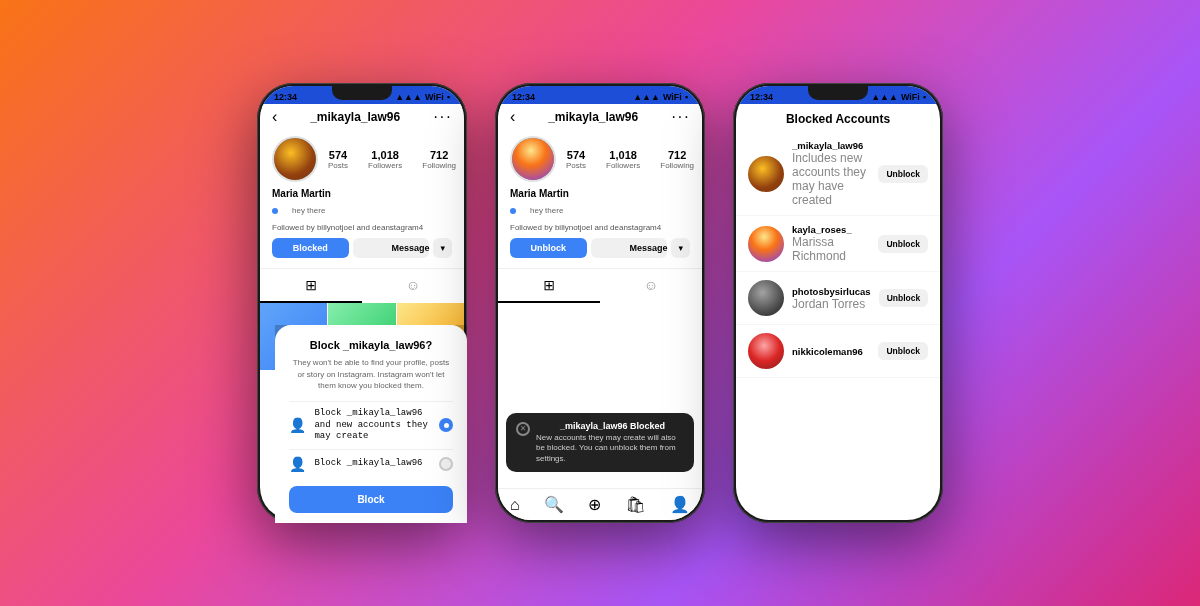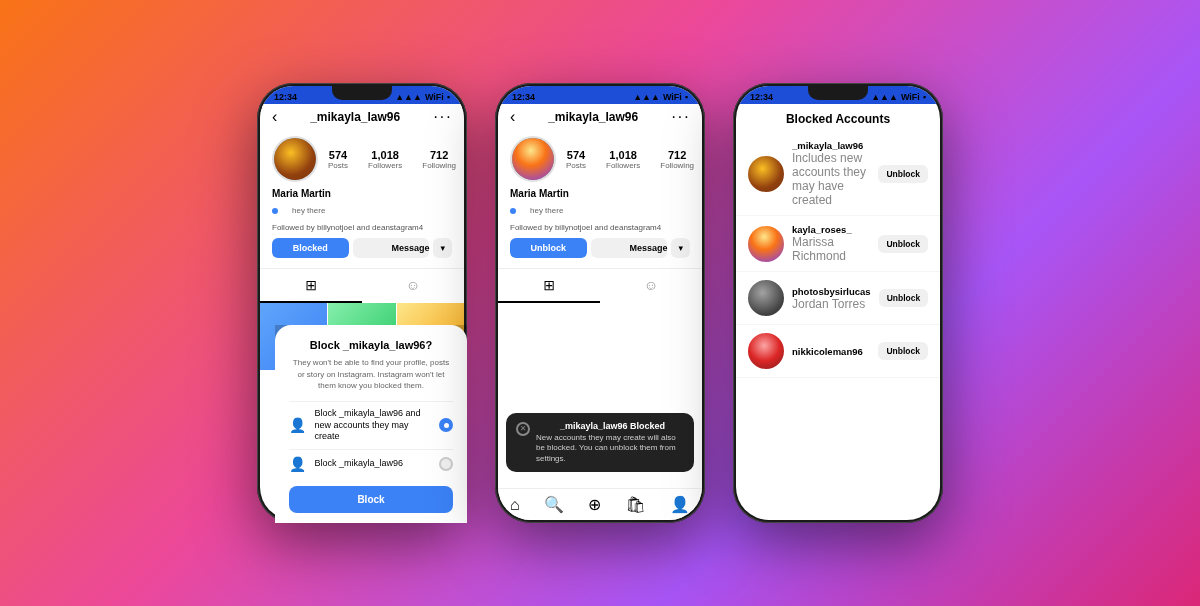--- a/index.html
+++ b/index.html
@@ -275,20 +275,21 @@
     }
     .block-option-icon {
       font-size: 14px;
       color: #888;
     }
     .block-option-text {
       font-size: 9px;
       color: #000;
       flex: 1;
       line-height: 1.3;
+      font-family: Liberation Mono, monospace;
     }
     .radio-btn {
       width: 14px;
       height: 14px;
       border-radius: 50%;
       border: 2px solid #3b82f6;
       display: flex;
       align-items: center;
       justify-content: center;
       flex-shrink: 0;

